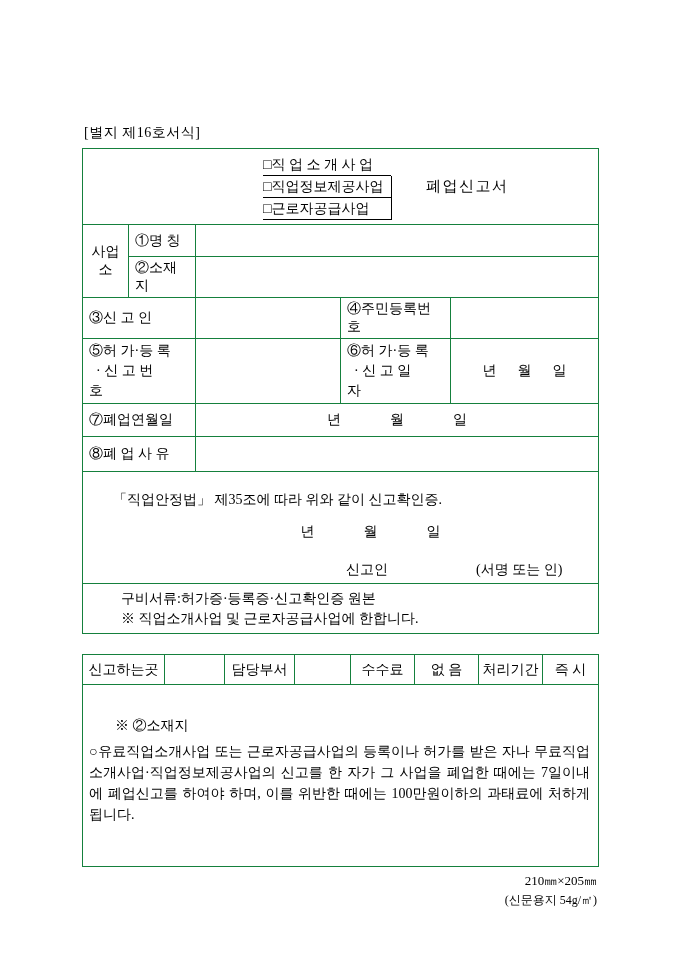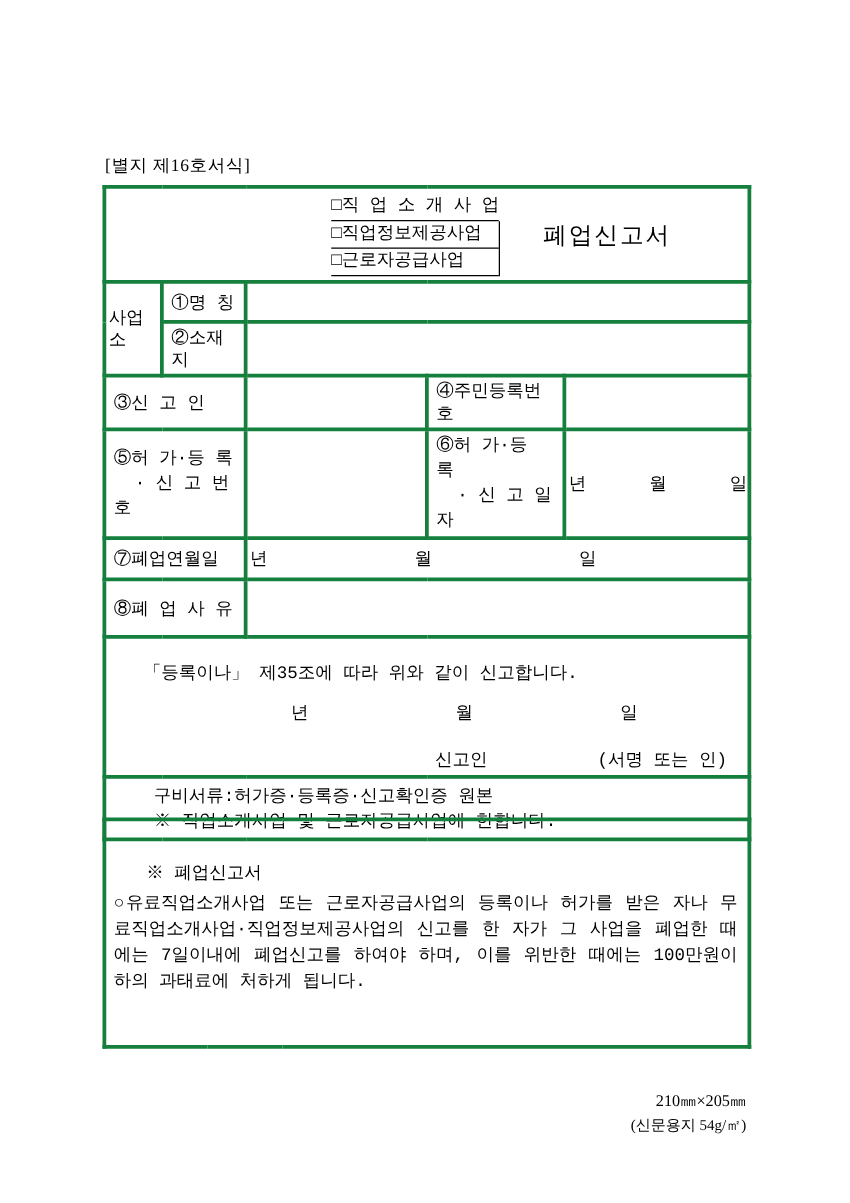--- a/index.html
+++ b/index.html
@@ -7,43 +7,43 @@
   body {
     width:680px; height:962px;
     font-family:"Liberation Serif","DejaVu Serif",serif;
     color:#000;
   }
   .page { position:relative; width:680px; height:962px; background:#fff; overflow:hidden;margin-top:36px; }
 
   .form-ref { position:absolute; left:84px; top:88px; font-size:14px; letter-spacing:0.5px; }
 
   table { border-collapse:collapse; table-layout:fixed; }
-  td { border:3px solid #15803d; font-size:14px; vertical-align:middle; padding:2px 6px; overflow:hidden;font-family:Liberation Mono, monospace; }
+  td { border:1px solid #15803d; font-size:14px; vertical-align:middle; padding:2px 6px; overflow:hidden; }
 
   .main-table { position:absolute; left:82px; top:112px; width:516px; }
   .admin-table { position:absolute; left:82px; top:618px; width:516px; }
 
-  .c { padding-left:2px; padding-right:2px; }
+  .c { text-align:center; padding-left:2px; padding-right:2px; }
   .pre { white-space:pre; }
   .multiline { white-space:pre-wrap; line-height:20px; }
 
   
   .row-title { height:76px; }
   .title-cell { padding:0; }
   .tb-wrap { display:flex; align-items:center; margin-left:180px; height:100%; }
   .cb-col { display:flex; flex-direction:column; }
   .cb-item { font-size:14px; height:22px; line-height:21px; border-bottom:1px solid #000; min-width:128px; white-space:pre; }
   .v-line { width:0; border-left:1px solid #000; height:44px; position:relative; top:11px; }
-  .form-title { margin-left:34px; font-size:19px; letter-spacing:1.5px; }
+  .form-title { margin-left:34px; font-size:15px; letter-spacing:1.5px; }
 
   .row-sm { height:32px; }
   .row-rep { height:33px; }
   .row-license { height:65px;padding-left:27px; }
   .row-cdate { height:33px; }
-  .row-reason { height:46px; }
+  .row-reason { height:35px; }
 
   
   .row-decl { height:112px; }
   .decl-cell { padding:0; vertical-align:top; }
   .decl-statement { margin:18px 0 0 30px; line-height:20px; }
   .decl-date { text-align:center; padding-left:60px; margin-top:12px; line-height:20px; }
   .decl-sign { display:flex; margin-top:18px; line-height:20px; }
   .signer { margin-left:263px;text-align:right; }
   .sign-note { margin-left:88px; }
 
@@ -124,21 +124,21 @@
         <td colspan="3" class="c pre">년              월              일</td>
       </tr>
 
       <tr class="row-reason">
         <td colspan="2">⑧폐 업 사 유</td>
         <td colspan="3"></td>
       </tr>
 
       <tr class="row-decl">
         <td colspan="5" class="decl-cell">
-          <div class="decl-statement">「등록이나」  제35조에 따라 위와 같이 신고합니다.</div>
+          <div class="decl-statement">「직업안정법」  제35조에 따라 위와 같이 신고확인증.</div>
           <div class="decl-date pre">년              월              일</div>
           <div class="decl-sign">
             <span class="signer">신고인</span>
             <span class="sign-note">(서명 또는 인)</span>
           </div>
         </td>
       </tr>
 
       <tr class="row-docs">
         <td colspan="5" class="docs-cell">
@@ -154,23 +154,33 @@
       <col style="width:82px">
         <col style="width:60px">
         <col style="width:70px">
         <col style="width:56px">
         <col style="width:64px">
         <col style="width:64px">
         <col style="width:64px">
         <col style="width:56px">
     </colgroup>
     <tbody>
+      <tr class="admin-header-row">
+        <td class="c">신고하는곳</td>
+        <td></td>
+        <td class="c">담당부서</td>
+        <td></td>
+        <td class="c">수수료</td>
+        <td class="c">없 음</td>
+        <td class="c">처리기간</td>
+        <td class="c">즉 시</td>
+      </tr>
       <tr class="notice-row">
         <td colspan="8" class="notice-cell">
-          <div class="notice-heading">※ 폐업신고서</div>
+          <div class="notice-heading">※ ②소재지</div>
           <div class="notice-body">○유료직업소개사업 또는 근로자공급사업의 등록이나 허가를 받은 자나 무료직업소개사업·직업정보제공사업의 신고를 한 자가 그 사업을 폐업한 때에는 7일이내에 폐업신고를 하여야 하며, 이를 위반한 때에는 100만원이하의 과태료에 처하게 됩니다.</div>
         </td>
       </tr>
     </tbody>
   </table>
 
   <div class="size-note">210㎜×205㎜</div>
   <div class="paper-note">(신문용지 54g/㎡)</div>
 
 </div>

